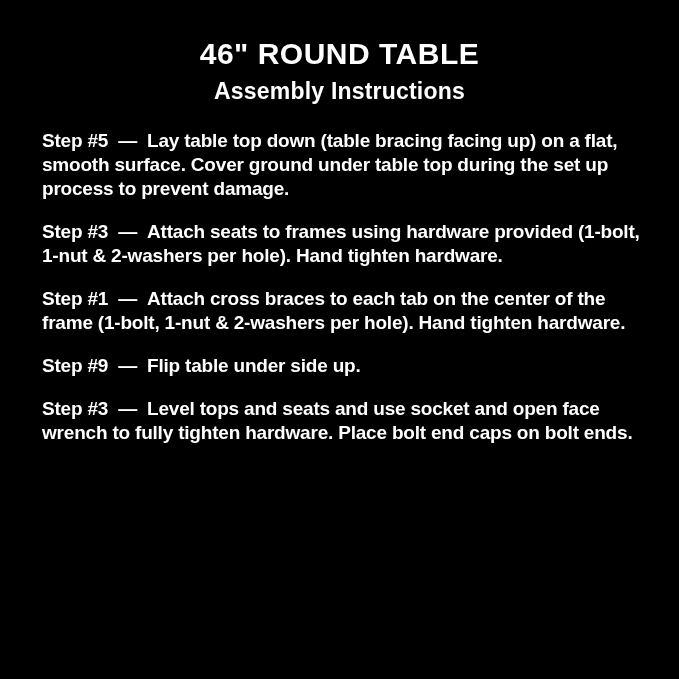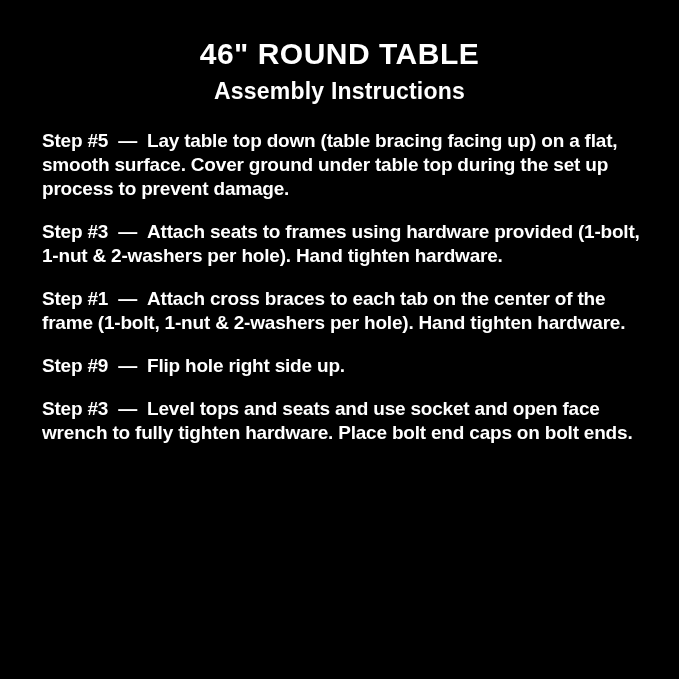--- a/index.html
+++ b/index.html
@@ -58,17 +58,17 @@
   </header>
 
   <main class="steps">
     <p class="step"><span class="step-label">Step #5</span><span class="step-sep">—</span><span class="step-text">Lay table top down (table bracing facing up) on a flat, smooth surface. Cover ground under table top during the set up process to prevent damage.</span></p>
 
 
     <p class="step"><span class="step-label">Step #3</span><span class="step-sep">—</span><span class="step-text">Attach seats to frames using hardware provided (1-bolt, 1-nut &amp; 2-washers per hole). Hand tighten hardware.</span></p>
 
     <p class="step"><span class="step-label">Step #1</span><span class="step-sep">—</span><span class="step-text">Attach cross braces to each tab on the center of the frame (1-bolt, 1-nut &amp; 2-washers per hole). Hand tighten hardware.</span></p>
 
-    <p class="step"><span class="step-label">Step #9</span><span class="step-sep">—</span><span class="step-text">Flip hole right side up.</span></p>
+    <p class="step"><span class="step-label">Step #9</span><span class="step-sep">—</span><span class="step-text">Flip table under side up.</span></p>
 
     <p class="step"><span class="step-label">Step #3</span><span class="step-sep">—</span><span class="step-text">Level tops and seats and use socket and open face wrench to fully tighten hardware. Place bolt end caps on bolt ends.</span></p>
   </main>
 </div>
 
 </body></html>

